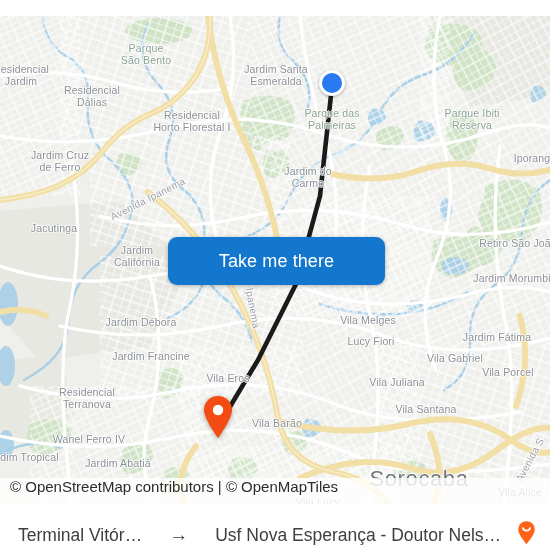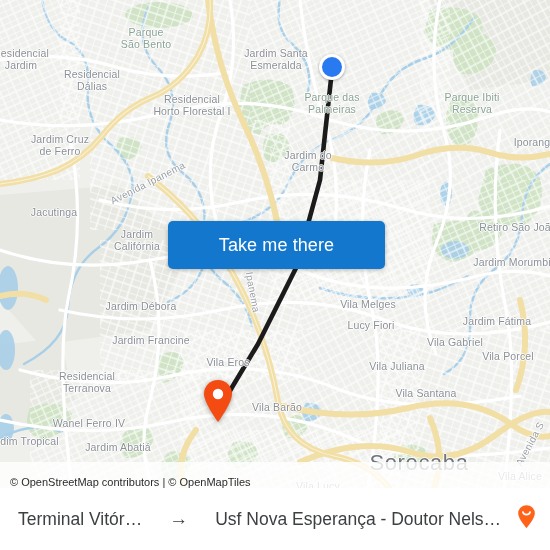--- a/index.html
+++ b/index.html
@@ -2,21 +2,21 @@
 <html><head>
 <meta charset="utf-8">
 <style>
   * { box-sizing: border-box; margin: 0; padding: 0; }
   html, body {
     width: 550px; height: 550px;
     font-family: "Liberation Sans", sans-serif;
     background: #ffffff;
     overflow: hidden;
   }
-  #app { position: relative; width: 550px; height: 466px; background: #22c55e; }
+  #app { position: relative; width: 550px; height: 466px; background: #22c55e; margin-top: 16px; }
 
   
   #map {
     position: absolute; left: 0; top: 0;
     width: 550px; height: 488px;
     background: #e9eae4;
     overflow: hidden;
   }
   #map-svg { position: absolute; left: 0; top: 0; }
 
@@ -74,23 +74,23 @@
     box-shadow: 0 1px 4px rgba(0,0,0,.28);
     letter-spacing: .1px;
   }
 
   
   #attribution {
     position: absolute;
     left: 0; top: 462px;
     width: 550px; height: 26px;
     background: rgba(255,255,255,.80);
-    display: flex; align-items: flex-end;
+    display: flex; align-items: flex-start;
     padding-left: 10px;
-    font-size: 11px;
+    font-size: 15px;
     color: #2b2b2b;
     white-space: nowrap;
   }
 
   
   #bottom-bar {
     position: absolute;
     left: 0; top: 488px;
     width: 550px; height: 62px;
     background: #ffffff;
@@ -302,21 +302,21 @@
 
     <div id="origin-marker" style="left: 332px; top: 67px; background: rgb(41, 121, 240);"></div>
 
     <div id="dest-marker" style="left: 218px; top: 423px;">
       <svg viewBox="0 0 32 44" width="32" height="44" aria-hidden="true">
         <path d="M16 43 C16 43 2 24 2 15 A14 14 0 0 1 30 15 C30 24 16 43 16 43 Z" fill="#f44b12"></path>
         <circle cx="16" cy="15" r="5.2" fill="#ffffff"></circle>
       </svg>
     </div>
 
-    <button id="cta" style="background: rgb(19, 120, 205);">Take me there</button>
+    <button id="cta" style="background: rgb(19, 120, 205); border-radius: 9px;">Take me there</button>
 
     <div id="attribution">
       <span>© OpenStreetMap contributors | © OpenMapTiles</span>
     </div>
   </div>
 
   <div id="bottom-bar">
     <div id="trip-summary">
       <span id="trip-origin">Terminal Vitór…</span>
       <span id="trip-arrow">→</span>

